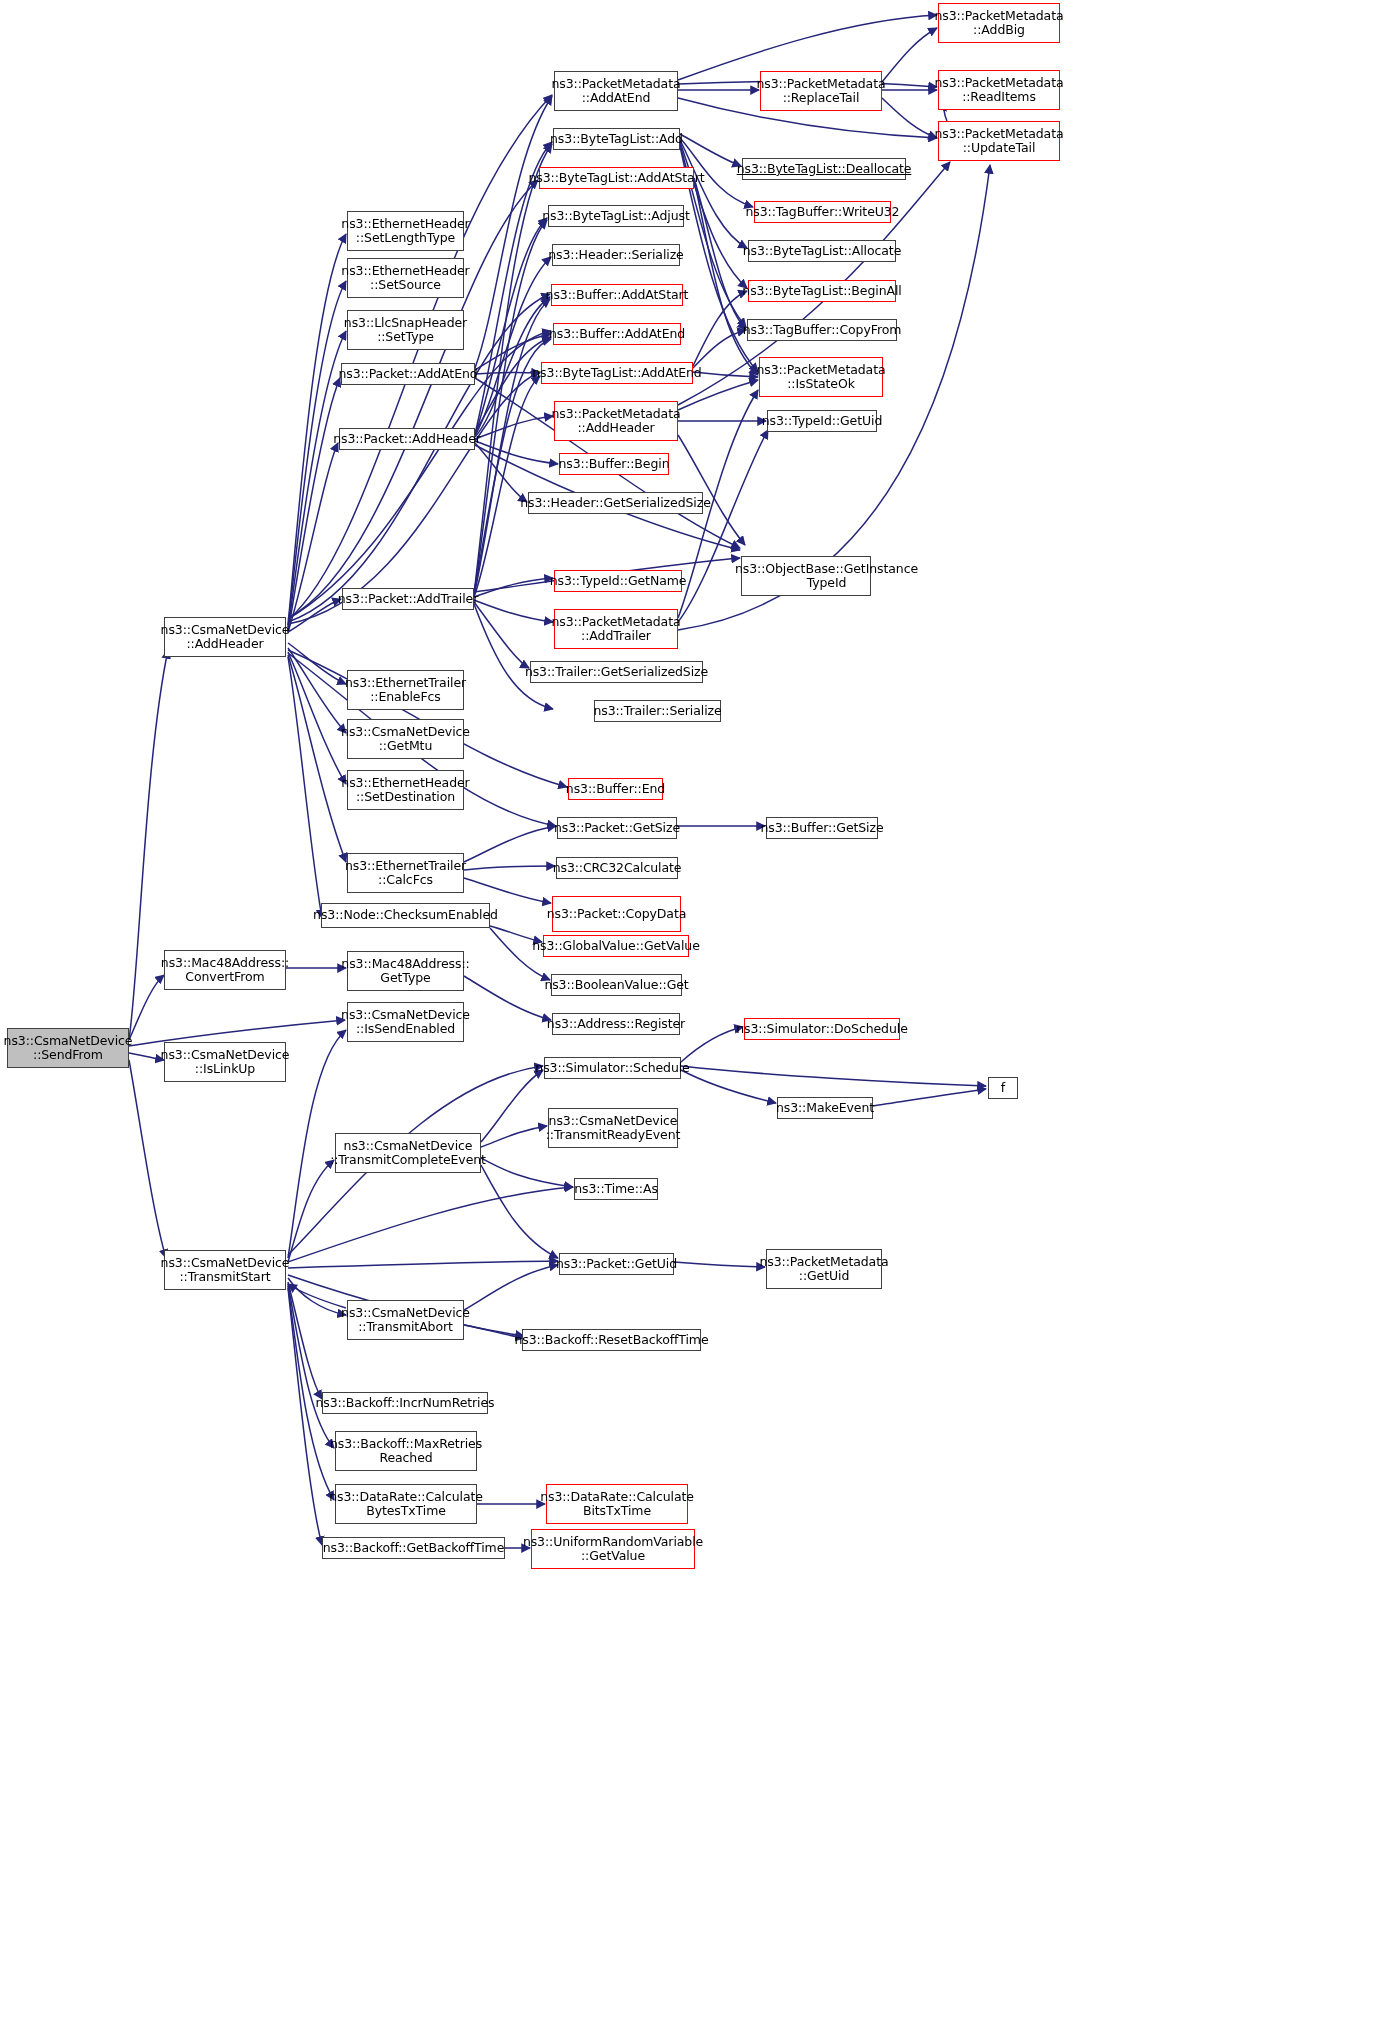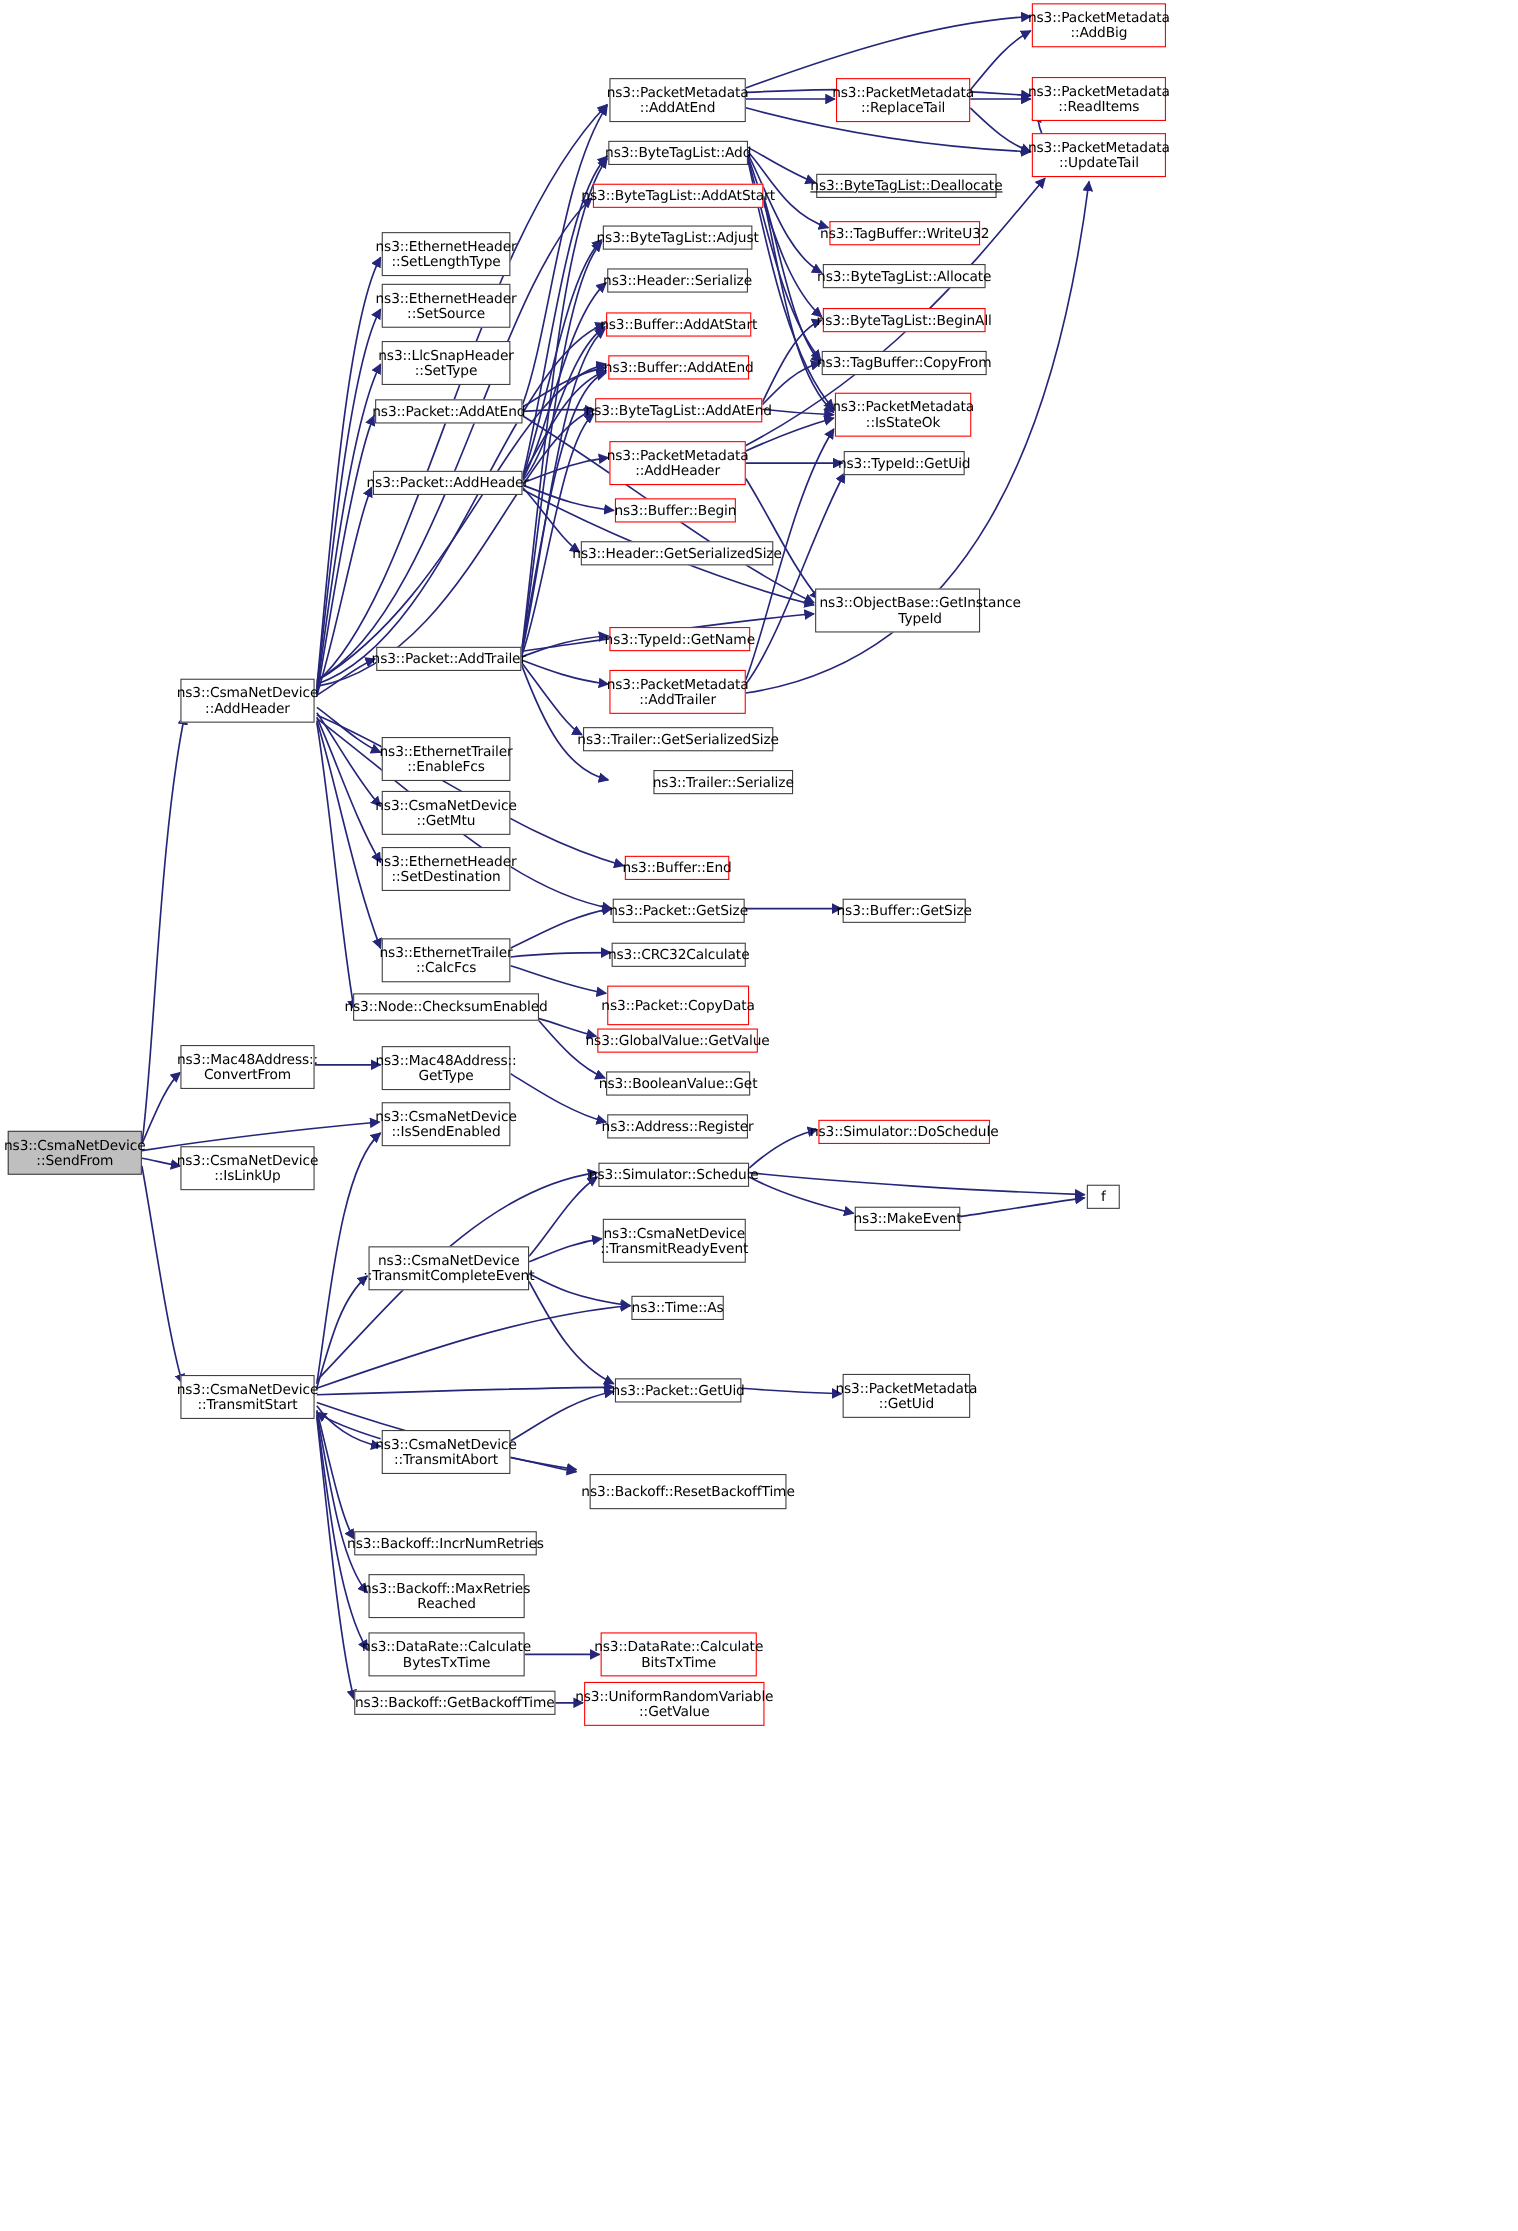--- a/index.html
+++ b/index.html
@@ -234,34 +234,34 @@
       <div class="node" style="left: 556px; top: 857px; width: 122px; height: 22px;">ns3::CRC32Calculate</div>
       <div class="node red" style="left: 552px; top: 896px; width: 129px; height: 36px;">ns3::Packet::CopyData</div>
       <div class="node red" style="left: 543px; top: 935px; width: 146px; height: 22px;">ns3::GlobalValue::GetValue</div>
       <div class="node" style="left: 551px; top: 974px; width: 131px; height: 22px;">ns3::BooleanValue::Get</div>
       <div class="node" style="left: 552px; top: 1013px; width: 128px; height: 22px;">ns3::Address::Register</div>
       <div class="node" style="left: 544px; top: 1057px; width: 137px; height: 22px;">ns3::Simulator::Schedule</div>
       <div class="node" style="left: 548px; top: 1108px; width: 130px; height: 40px;">ns3::CsmaNetDevice
 ::TransmitReadyEvent</div>
       <div class="node" style="left: 574px; top: 1178px; width: 84px; height: 22px;">ns3::Time::As</div>
       <div class="node" style="left: 559px; top: 1253px; width: 115px; height: 22px;">ns3::Packet::GetUid</div>
-      <div class="node" style="left: 536px; top: 1329px; width: 179px; height: 32px; margin-top: 11px;">ns3::Backoff::ResetBackoffTime</div>
+      <div class="node" style="left: 522px; top: 1329px; width: 179px; height: 22px;">ns3::Backoff::ResetBackoffTime</div>
       <div class="node red" style="left: 546px; top: 1484px; width: 142px; height: 40px;">ns3::DataRate::Calculate
 BitsTxTime</div>
       <div class="node red" style="left: 531px; top: 1529px; width: 164px; height: 40px;">ns3::UniformRandomVariable
 ::GetValue</div>
       <div class="node" style="left: 742px; top: 158px; width: 164px; height: 22px; text-decoration: underline;">ns3::ByteTagList::Deallocate</div>
       <div class="node red" style="left: 754px; top: 201px; width: 137px; height: 22px;">ns3::TagBuffer::WriteU32</div>
       <div class="node" style="left: 748px; top: 240px; width: 148px; height: 22px;">ns3::ByteTagList::Allocate</div>
       <div class="node red" style="left: 748px; top: 280px; width: 148px; height: 22px;">ns3::ByteTagList::BeginAll</div>
       <div class="node" style="left: 747px; top: 319px; width: 150px; height: 22px;">ns3::TagBuffer::CopyFrom</div>
       <div class="node red" style="left: 759px; top: 357px; width: 124px; height: 40px;">ns3::PacketMetadata
 ::IsStateOk</div>
       <div class="node" style="left: 767px; top: 410px; width: 110px; height: 22px;">ns3::TypeId::GetUid</div>
-      <div class="node" style="left: 741px; top: 535px; width: 150px; height: 40px; padding-left: 44px;">ns3::ObjectBase::GetInstance
+      <div class="node" style="left: 741px; top: 556px; width: 130px; height: 40px; padding-left: 44px;">ns3::ObjectBase::GetInstance
 TypeId</div>
       <div class="node" style="left: 766px; top: 817px; width: 112px; height: 22px;">ns3::Buffer::GetSize</div>
       <div class="node red" style="left: 744px; top: 1018px; width: 156px; height: 22px;">ns3::Simulator::DoSchedule</div>
       <div class="node" style="left: 777px; top: 1097px; width: 96px; height: 22px;">ns3::MakeEvent</div>
       <div class="node" style="left: 766px; top: 1249px; width: 116px; height: 40px;">ns3::PacketMetadata
 ::GetUid</div>
       <div class="node red" style="left: 938px; top: 3px; width: 122px; height: 40px;">ns3::PacketMetadata
 ::AddBig</div>
       <div class="node red" style="left: 938px; top: 70px; width: 122px; height: 40px;">ns3::PacketMetadata
 ::ReadItems</div>

